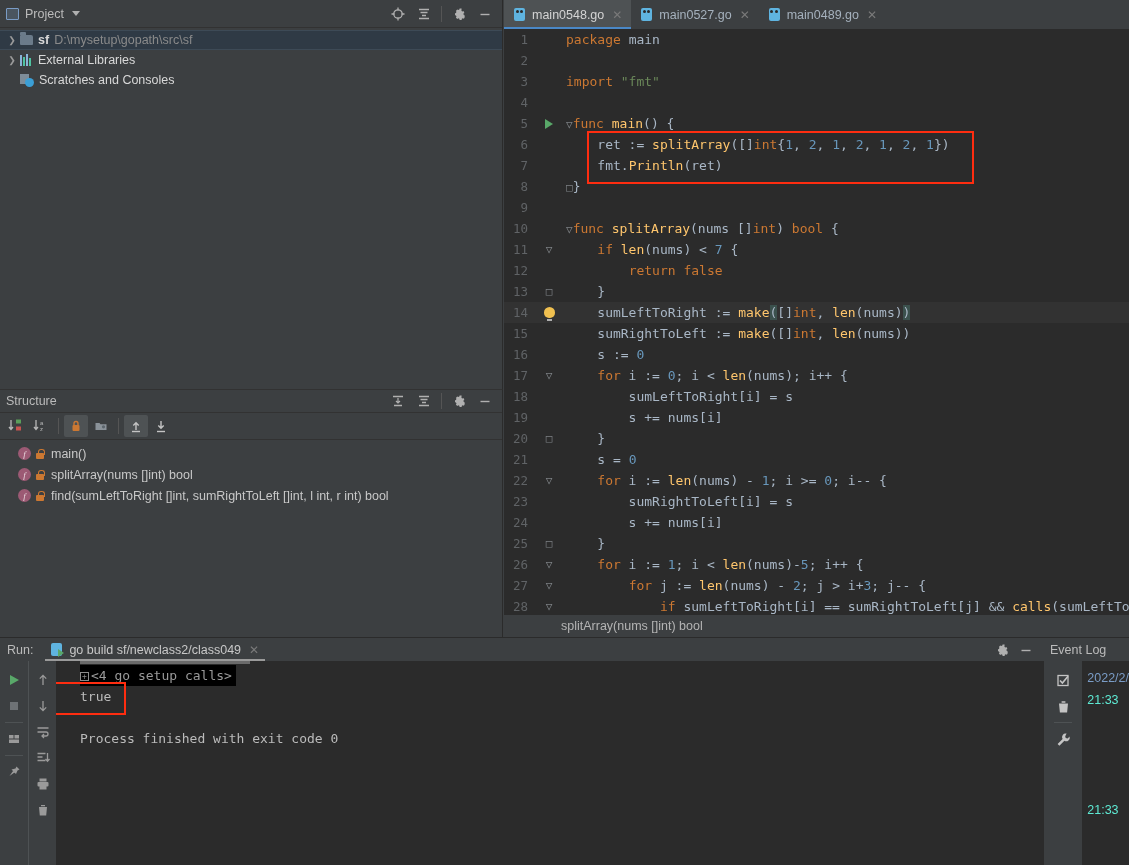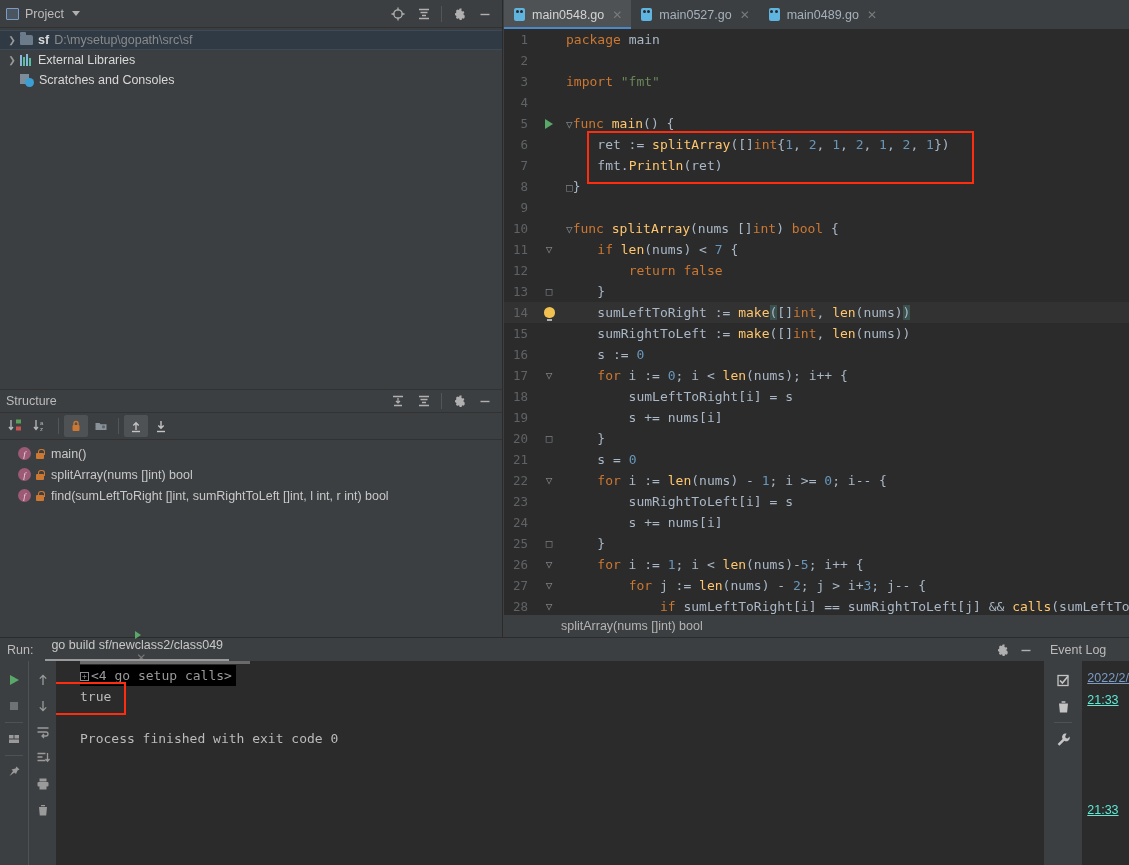--- a/index.html
+++ b/index.html
@@ -111,21 +111,21 @@
 
   #breadcrumb{height:23px;background:#3c3f41;display:flex;align-items:center;padding-left:57px;color:#b4b4b4;font-size:12.5px;border-top:1px solid #2b2b2b;}
 
   
   .redbox{position:absolute;border:2px solid #ff2d10;pointer-events:none;}
 
   
   #run-panel{position:absolute;left:0;top:637px;width:1044px;height:228px;background:#3c3f41;border-top:1px solid #2b2b2b;}
   #run-header{height:23px;display:flex;align-items:center;padding-left:7px;}
   .run-label{color:#bbbbbb;font-size:12.5px;margin-right:12px;}
-  .run-tab{display:flex;align-items:center;height:23px;padding:0 6px;position:relative;color:#c8c8c8;font-size:12.5px;flex-direction:column;}
+  .run-tab{display:flex;align-items:center;height:23px;padding:0 6px;position:relative;color:#c8c8c8;font-size:12.5px;}
   .run-tab:after{content:"";position:absolute;left:0;right:0;bottom:0;height:2px;background:#9a9a9a;}
   .go-run-icon{width:11px;height:13px;margin-right:7px;border-radius:2px;background:#5fb4e0;position:relative;}
   .go-run-icon:before{content:"";position:absolute;bottom:-1px;right:-2px;width:0;height:0;border-top:4px solid transparent;border-bottom:4px solid transparent;border-left:6px solid #59a869;}
   .rh-right{margin-left:auto;display:flex;align-items:center;padding-right:6px;}
 
   #run-body{position:absolute;left:0;top:23px;right:0;bottom:0;display:flex;}
   #run-left-bar{width:28px;background:#3c3f41;padding-top:6px;display:flex;flex-direction:column;align-items:center;gap:0;}
   #run-mid-bar{width:28px;background:#3c3f41;padding-top:6px;display:flex;flex-direction:column;align-items:center;border-left:1px solid #4e5254;}
   .rbtn{width:26px;height:26px;display:flex;align-items:center;justify-content:center;}
   .rsep{width:18px;height:1px;background:#4e5254;margin:3px 0;}
@@ -134,21 +134,21 @@
   .con-fold{background:#000000;display:inline-block;padding-right:4px;color:#9a9a9a;}
   .foldbox{display:inline-block;width:9px;height:9px;border:1px solid #8a8a8a;color:#8a8a8a;font-size:8px;line-height:7px;text-align:center;margin-right:2px;vertical-align:middle;}
   #console-scroll{position:absolute;left:24px;top:0;width:170px;height:3px;background:#6a6a6a;}
 
   
   #eventlog{position:absolute;left:1044px;top:637px;width:85px;height:228px;background:#3c3f41;border-top:1px solid #2b2b2b;}
   #el-header{height:23px;display:flex;align-items:center;padding-left:6px;color:#bbbbbb;font-size:12.5px;}
   #el-body{position:absolute;top:23px;left:0;right:0;bottom:0;display:flex;}
   #el-bar{width:40px;background:#3c3f41;padding-top:6px;display:flex;flex-direction:column;align-items:center;}
   #el-content{flex:1;background:#2b2b2b;padding-top:6px;}
-  .el-ts{color:#7a9cc6;font-size:12.5px;padding-left:5px;height:22px;line-height:22px;white-space:nowrap;text-decoration:underline;}
+  .el-ts{color:#7a9cc6;font-size:12.5px;padding-left:5px;height:22px;line-height:22px;white-space:nowrap;}
   .el-ts.time{color:#5eead4;}
 
   
   svg.icn{display:block;}
 </style>
 </head>
 <body>
 
 <div class="app">
 

